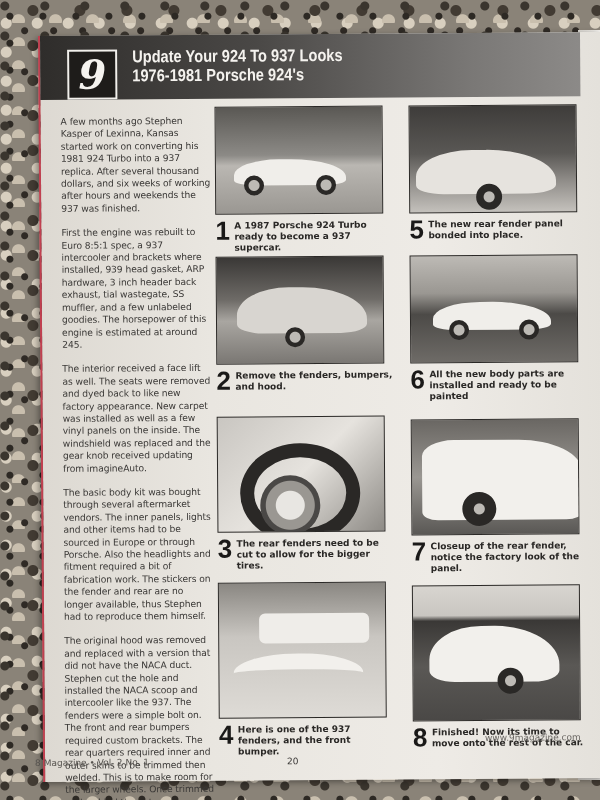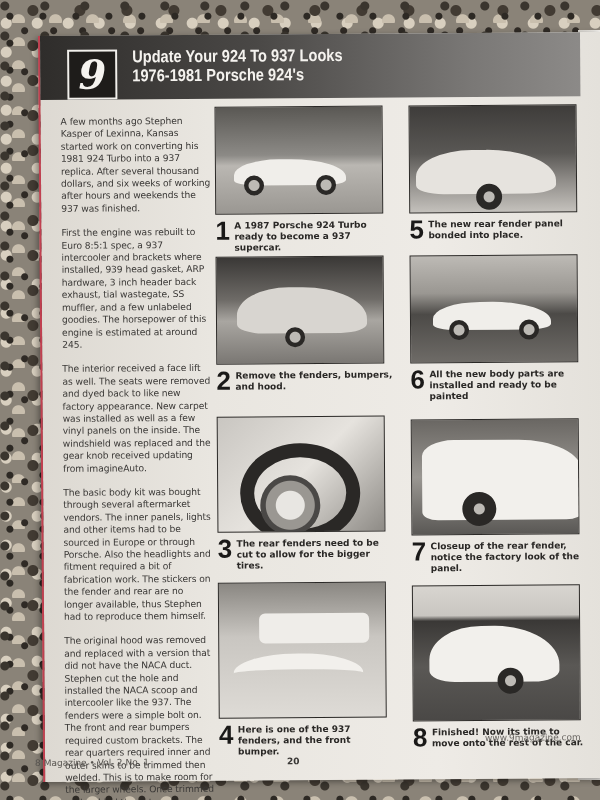--- a/index.html
+++ b/index.html
@@ -127,21 +127,21 @@
   .footer-left {
     position: absolute;
     left: -10px; top: 722px;
     font-size: 9px;
     color: #55524e;
   }
   .page-num {
     position: absolute;
     left: 242px; top: 722px;
     font-size: 9px;
-    font-weight: bold;
+    font-weight: normal;
     color: #3a3836;
   }
   .footer-right {
     position: absolute;
     left: 440px; top: 700px;
     font-size: 9px;
     color: #6a6763;
   }
 </style>
 </head>

